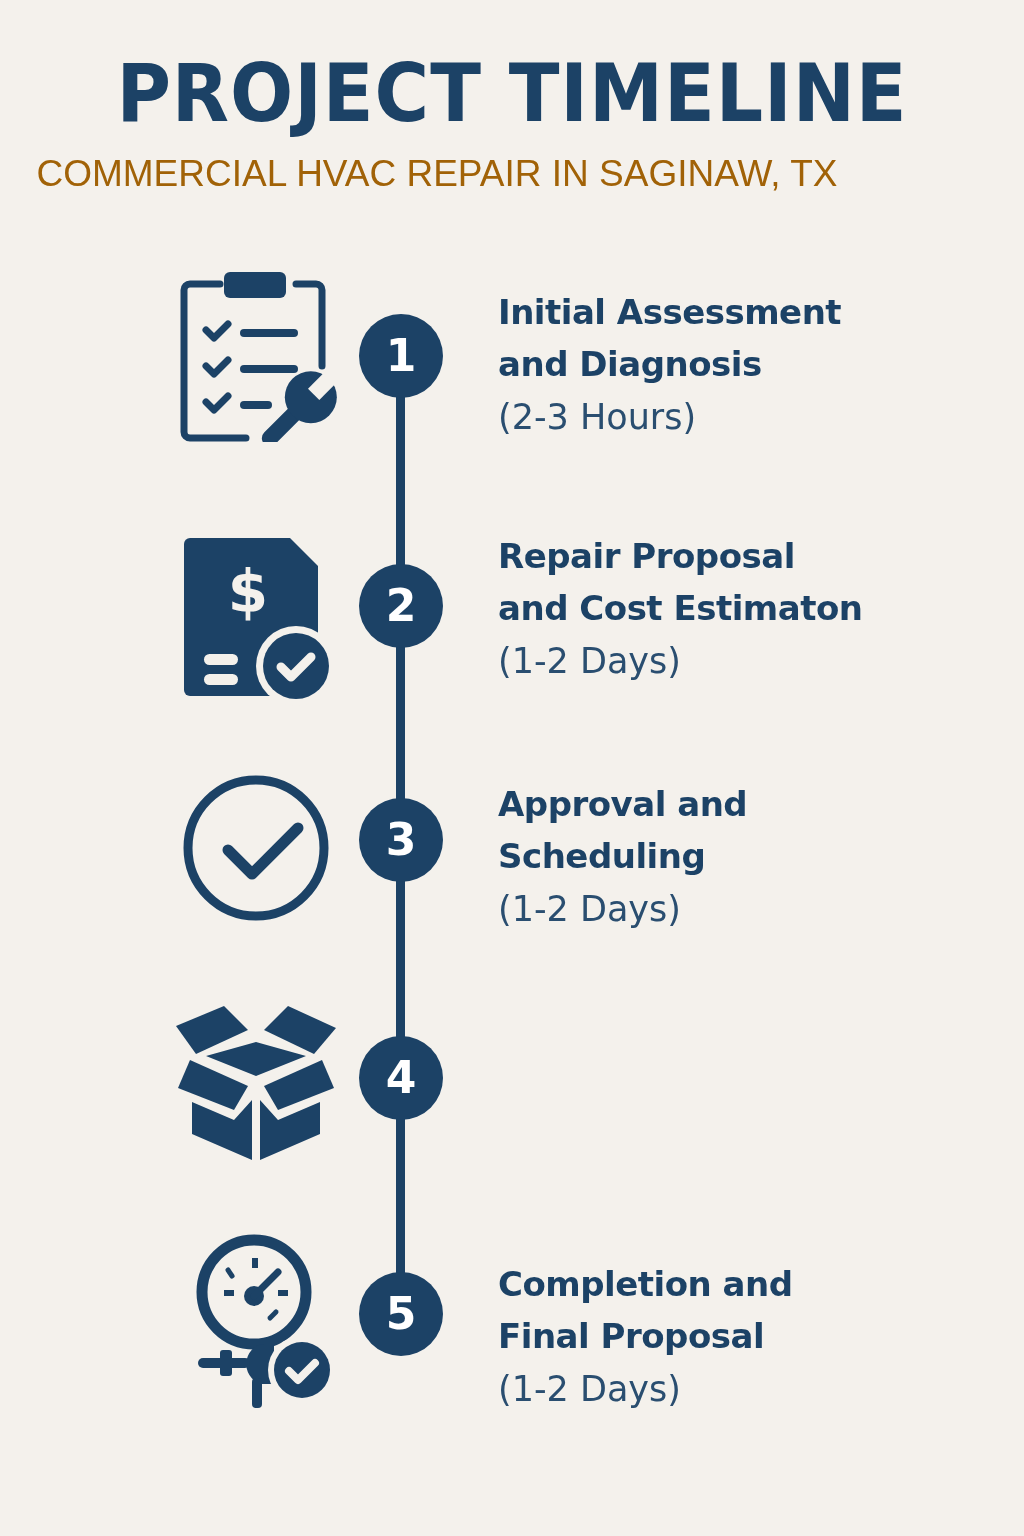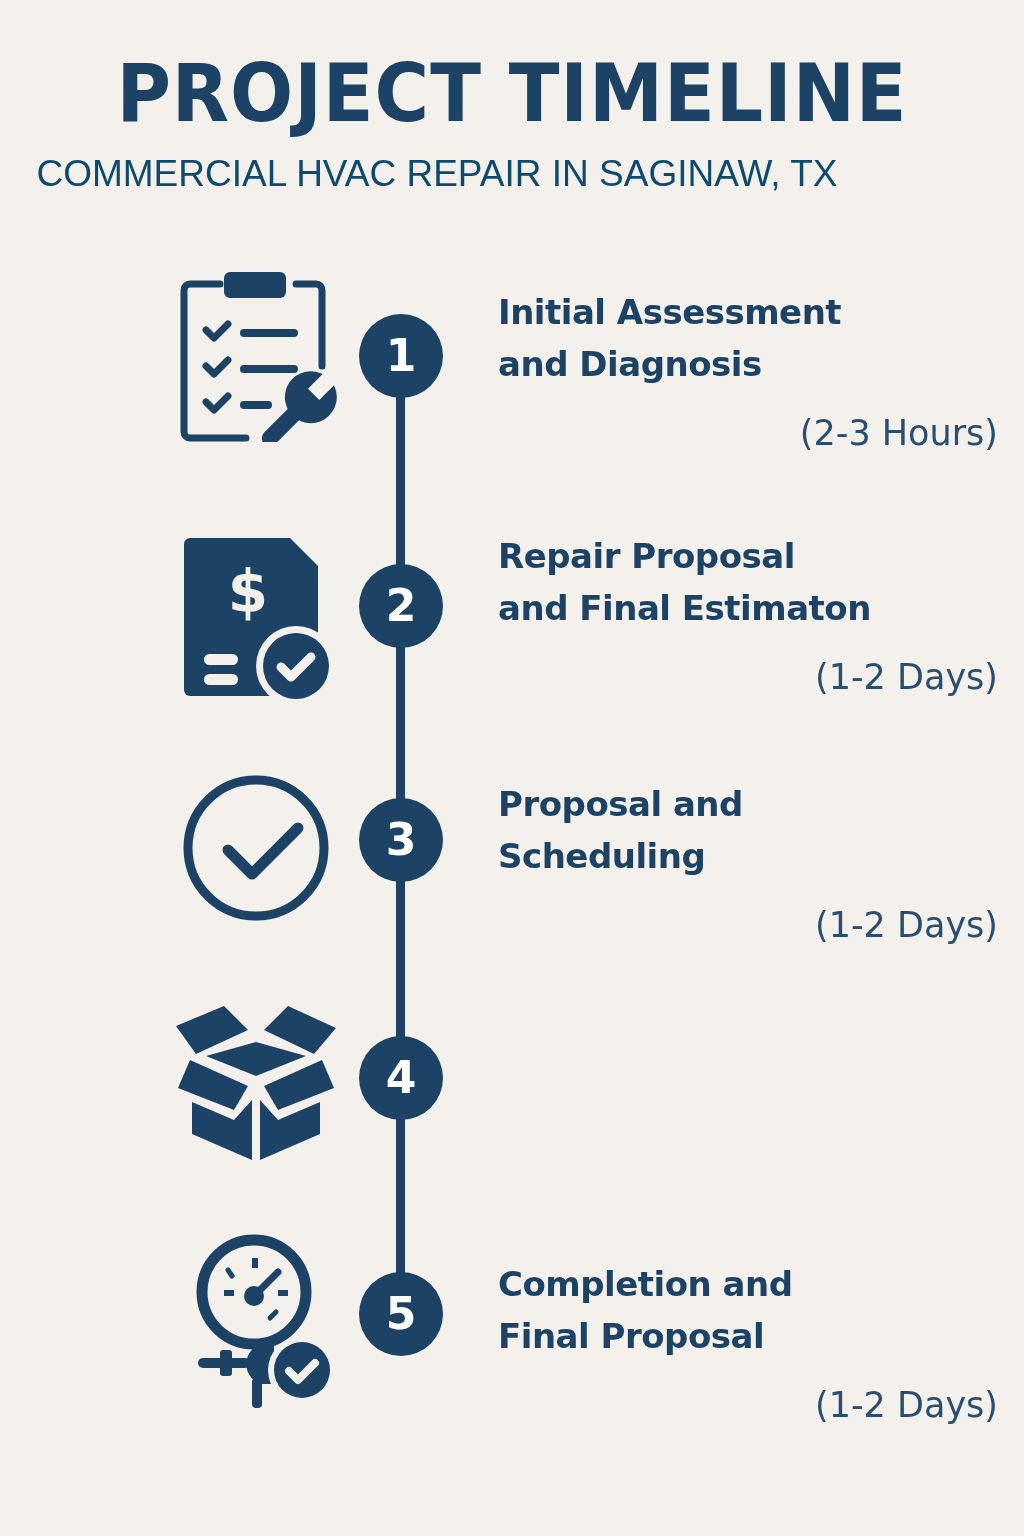--- a/index.html
+++ b/index.html
@@ -12,21 +12,21 @@
   }
   .title {
     position: absolute; left: 0; width: 1024px; top: 52px;
     text-align: center; font-weight: 700; font-size: 80px; letter-spacing: 1px;
     line-height: 84px; color: #1c4266;
     font-family: "DejaVu Sans", sans-serif;
     transform: scaleX(0.93);
   }
   .subtitle {
     position: absolute; left: 0; width: 874px; top: 152px;
-    text-align: center; font-size: 37px; line-height: 44px; color: #0c4a6e;
+    text-align: center; font-size: 37px; line-height: 44px; color: #a16207;
     font-family: "Liberation Sans", sans-serif;
   }
   .rail {
     position: absolute; left: 396px; width: 9px; top: 356px; height: 958px;
     background: #1c4266;
   }
   .step { position: absolute; left: 0; width: 1024px; height: 200px; }
   .icon { position: absolute; left: 168px; width: 176px; height: 176px; }
   .icon svg { width: 176px; height: 176px; display: block; }
   .badge {
@@ -35,22 +35,22 @@
     line-height: 84px; text-align: center;
     font-family: "DejaVu Sans", sans-serif;
   }
   .text { position: absolute; left: 498px; width: 500px; }
   .step-title {
     font-weight: 700; font-size: 34px; line-height: 52px; color: #1c4266;
     font-family: "DejaVu Sans", sans-serif; letter-spacing: -0.5px;
     white-space: pre-line;
   }
   .step-duration {
-    font-size: 35px; line-height: 50px; color: #2a4e70; margin-top: 18px;
-    font-family: "DejaVu Sans", sans-serif; font-weight: 400; text-align: right;
+    font-size: 35px; line-height: 50px; color: #2a4e70; margin-top: 2px;
+    font-family: "DejaVu Sans", sans-serif; font-weight: 400;
   }
 </style>
 </head>
 <body>
 
 <div>
   <div class="title">PROJECT TIMELINE</div>
   <div class="subtitle">COMMERCIAL HVAC REPAIR IN SAGINAW, TX</div>
 
   <div class="rail"></div>
@@ -92,35 +92,35 @@
         <rect x="36" y="124" width="34" height="11" rx="5.5" fill="#f4f1ec"></rect>
         <rect x="36" y="144" width="34" height="11" rx="5.5" fill="#f4f1ec"></rect>
         <circle cx="128" cy="136" r="40" fill="#f4f1ec"></circle>
         <circle cx="128" cy="136" r="33" fill="#1c4266"></circle>
         <path d="M113 137 l10 10 l20 -20" fill="none" stroke="#f4f1ec" stroke-width="9" stroke-linecap="round" stroke-linejoin="round"></path>
       </svg>
     </div>
     <div class="badge" style="top:44px;">2</div>
     <div class="text" style="top:10px;">
       <div class="step-title">Repair Proposal
-and Final Estimaton</div>
+and Cost Estimaton</div>
       <div class="step-duration">(1-2 Days)</div>
     </div>
   </div>
 
   <div class="step" style="top:760px;">
     <div class="icon" style="top:2px;">
       <svg viewBox="0 0 176 176">
         <circle cx="88" cy="86" r="68" fill="none" stroke="#1c4266" stroke-width="9"></circle>
         <path d="M60 88 l24 24 l46 -46" fill="none" stroke="#1c4266" stroke-width="11" stroke-linecap="round" stroke-linejoin="round"></path>
       </svg>
     </div>
     <div class="badge" style="top:38px;">3</div>
     <div class="text" style="top:18px;">
-      <div class="step-title">Proposal and
+      <div class="step-title">Approval and
 Scheduling</div>
       <div class="step-duration">(1-2 Days)</div>
     </div>
   </div>
 
   <div class="step" style="top:996px;">
     <div class="icon" style="top:0px;">
       <svg viewBox="0 0 176 176">
         <polygon points="8,30 56,10 80,34 28,58" fill="#1c4266"></polygon>
         <polygon points="96,34 120,10 168,32 146,58" fill="#1c4266"></polygon>

